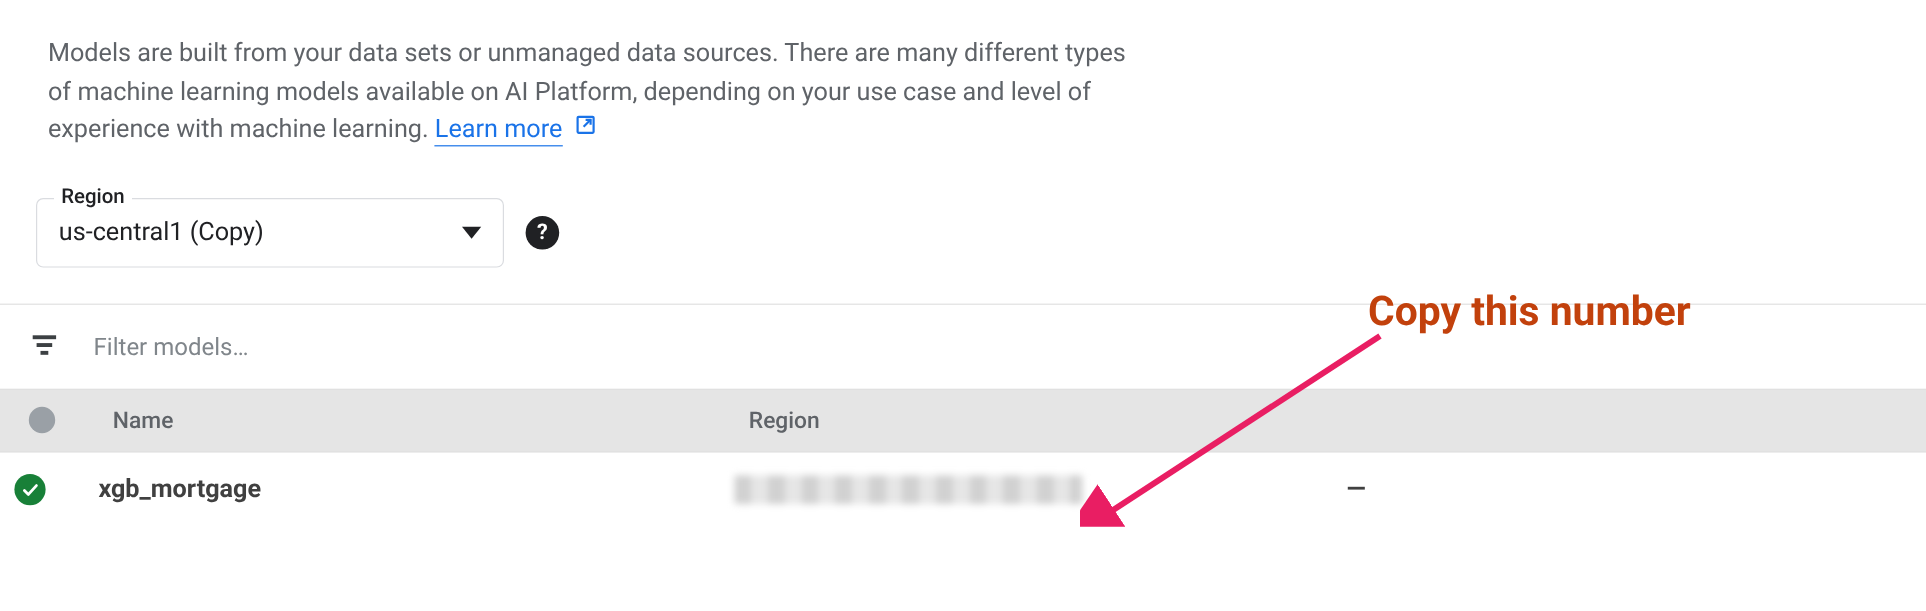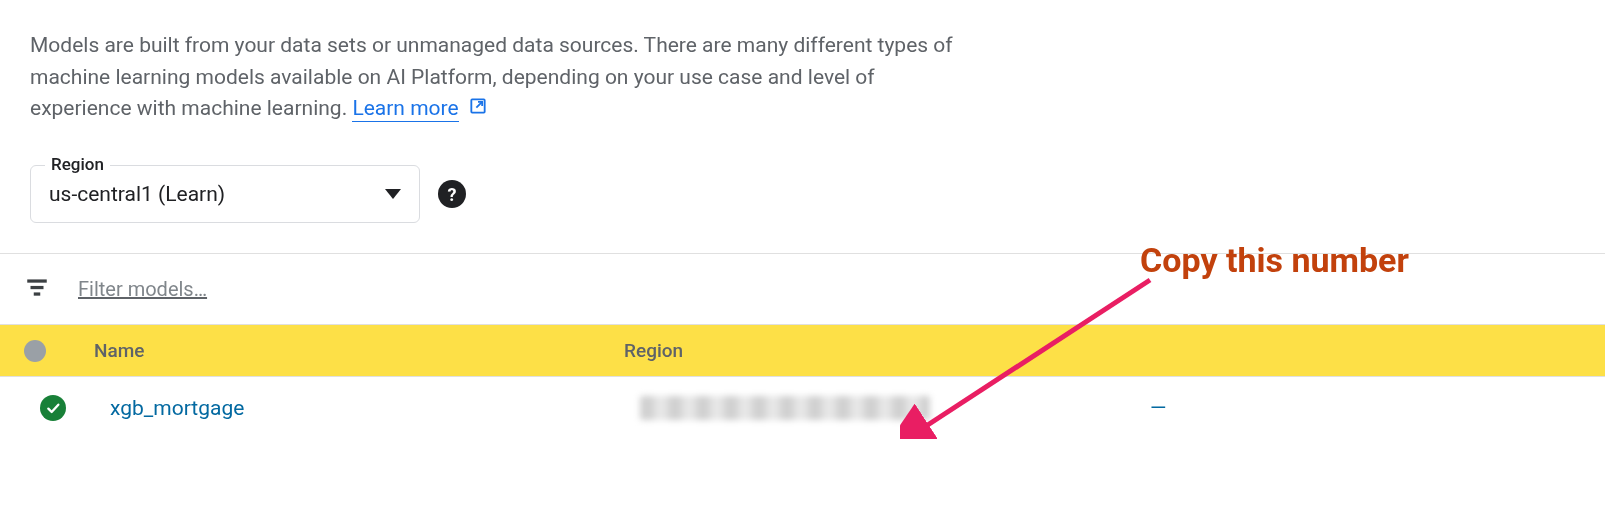--- a/index.html
+++ b/index.html
@@ -4,21 +4,21 @@
   <style>
     * { box-sizing: border-box; margin: 0; padding: 0; }
     body {
       font-family: 'Google Sans', Roboto, Arial, sans-serif;
       color: #202124;
       background: #fff;
       width: 1605px;
       position: relative;
     }
     .description {
-      padding: 30px 30px 0 30px;
+      padding: 30px 30px 0 40px;
       font-size: 21px;
       line-height: 1.5;
       color: #5f6368;
       max-width: 990px;
     }
     .learn-more-link {
       color: #1a73e8;
       text-decoration: none;
       border-bottom: 1px solid #1a73e8;
       padding-bottom: 1px;
@@ -89,27 +89,26 @@
     .filter-icon {
       color: #3c4043;
     }
     .filter-input {
       border: none;
       outline: none;
       font-size: 20px;
       color: #5f6368;
       flex: 1;
       font-family: inherit;
-      text-decoration: underline;
     }
     .filter-input::placeholder { color: #80868b; }
     .table-header {
       display: flex;
       align-items: center;
-      background: #fde047;
+      background: #e5e5e5;
       border-top: 1px solid #e0e0e0;
       border-bottom: 1px solid #e0e0e0;
       padding: 14px 24px;
       font-size: 19px;
       color: #5f6368;
       font-weight: 500;
     }
     .col-status { width: 70px; display:flex; align-items:center; }
     .col-name { flex: 0 0 530px; }
     .col-id { flex: 0 0 510px; }
@@ -117,23 +116,24 @@
     .col-region { flex: 1; }
     .status-dot {
       width: 22px;
       height: 22px;
       border-radius: 50%;
       background: #9aa0a6;
     }
     .table-row {
       display: flex;
       align-items: center;
-      padding: 18px 40px;
+      padding: 18px 12px;
       font-size: 21px;
-      color: #0369a1;
+      color: #404040;
+      font-weight: bold;
     }
     .check-icon {
       width: 26px;
       height: 26px;
       border-radius: 50%;
       background: #188038;
       display: flex;
       align-items: center;
       justify-content: center;
     }
@@ -170,21 +170,21 @@
       <rect x="4" y="4" width="16" height="16" rx="1"></rect>
       <path d="M10 14 L17 7"></path>
       <path d="M12 7 H17 V12"></path>
     </svg>
   </span>
 </div>
 
 <div class="region-row">
   <div class="region-select">
     <span class="region-label">Region</span>
-    <span>us-central1 (Learn)</span>
+    <span>us-central1 (Copy)</span>
     <span class="chevron-down"></span>
   </div>
   <div class="help-icon">?</div>
 </div>
 
 <div class="filter-section">
   <span class="filter-icon">
     <svg width="26" height="26" viewBox="0 0 24 24" fill="#3c4043">
       <rect x="3" y="5" width="18" height="3"></rect>
       <rect x="6" y="11" width="12" height="3"></rect>

